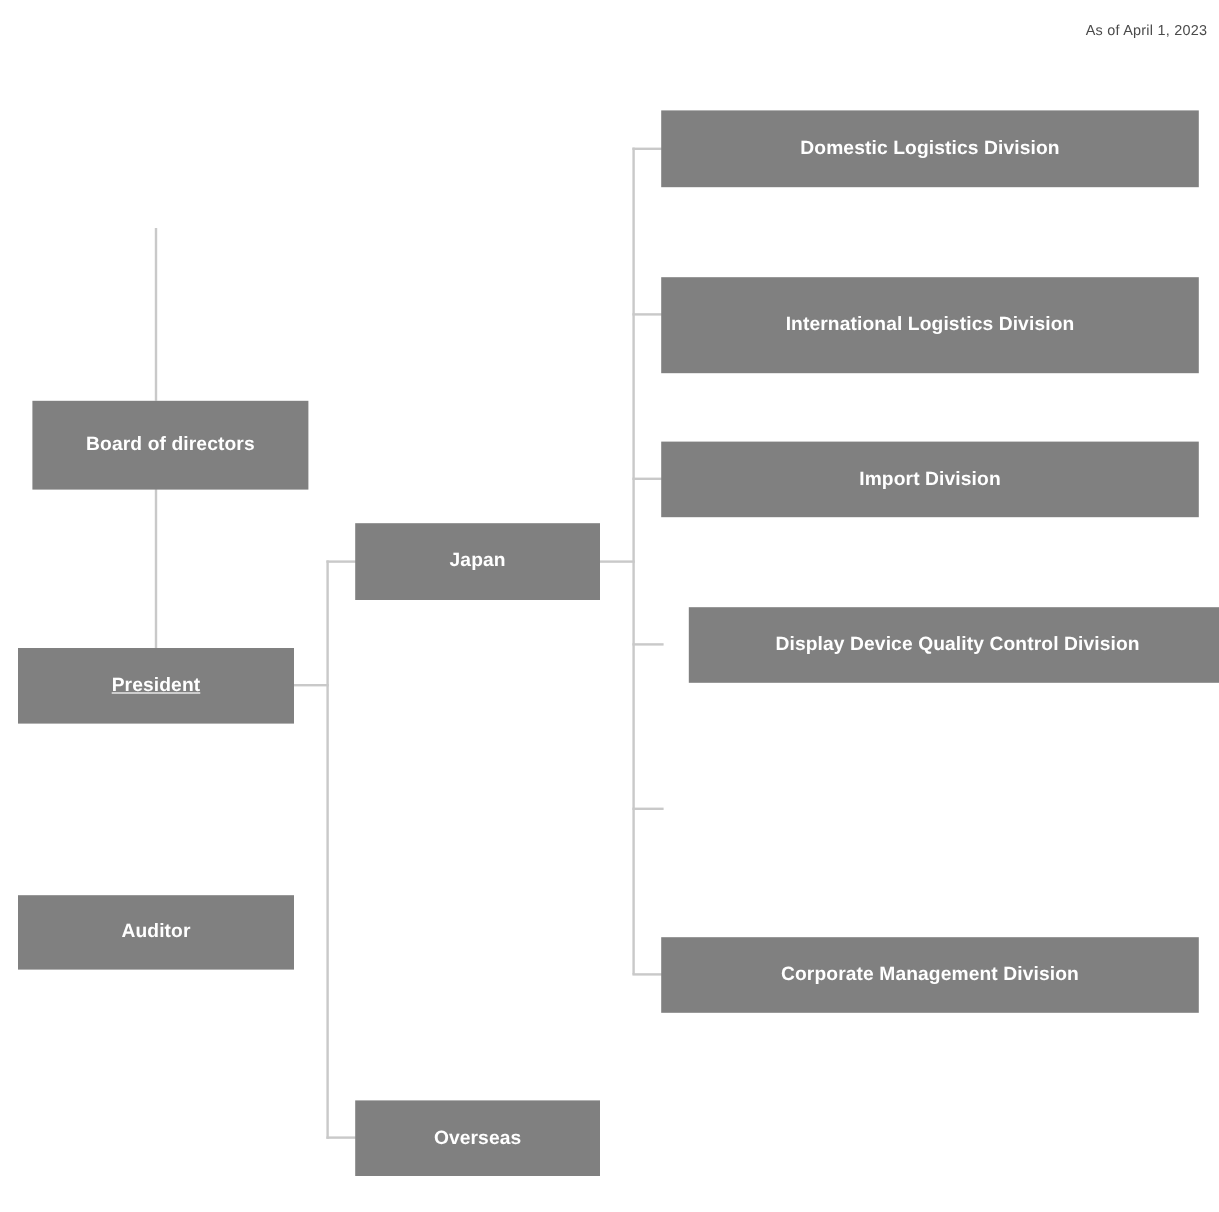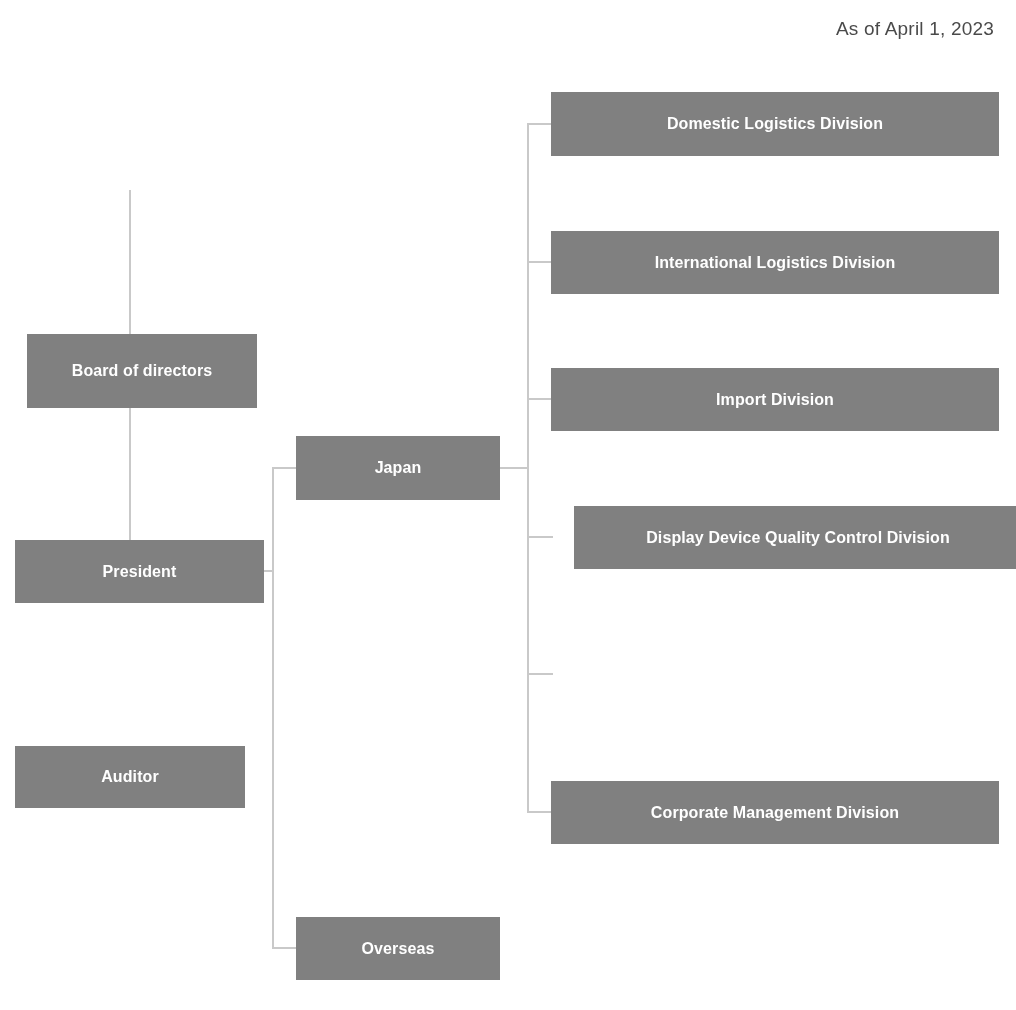--- a/index.html
+++ b/index.html
@@ -17,23 +17,23 @@
     position: relative;
     width: 1016px;
     height: 1010px;
     background: #ffffff;
     overflow: hidden;
   }
 
   
   .as-of-date {
     position: absolute;
-    right: 22px;
+    right: 10px;
     top: 18px;
-    font-size: 19px;
+    font-size: 12px;
     font-weight: 400;
     color: #4a4a4a;
     letter-spacing: 0.2px;
     white-space: nowrap;
   }
 
   
   .node {
     position: absolute;
     background: #808080;
@@ -83,31 +83,31 @@
   <div class="conn h" style="left:527px; top:123px; width:26px;"></div>
   <div class="conn h" style="left:527px; top:261px; width:26px;"></div>
   <div class="conn h" style="left:527px; top:398px; width:26px;"></div>
   <div class="conn h" style="left:527px; top:536px; width:26px;"></div>
   <div class="conn h" style="left:527px; top:673px; width:26px;"></div>
   <div class="conn h" style="left:527px; top:811px; width:26px;"></div>
 
 
   <div class="node" style="left:27px; top:334px; width:230px; height:74px;">Board of directors</div>
 
-  <div class="node" style="left:15px; top:540px; width:249px; height:63px;">President</div>
+  <div class="node" style="left:15px; top:540px; width:230px; height:63px;text-decoration:underline;">President</div>
 
   <div class="node" style="left:15px; top:746px; width:230px; height:62px;text-align:right;">Auditor</div>
 
   <div class="node" style="left:296px; top:436px; width:204px; height:64px;">Japan</div>
 
   <div class="node" style="left:296px; top:917px; width:204px; height:63px;">Overseas</div>
 
   <div class="node" style="left:551px; top:92px; width:448px; height:64px;">Domestic Logistics Division</div>
 
-  <div class="node" style="left:551px; top:231px; width:448px; height:63px;">International Logistics Division</div>
+  <div class="node" style="left:551px; top:231px; width:448px; height:80px;">International Logistics Division</div>
 
   <div class="node" style="left:551px; top:368px; width:448px; height:63px;text-align:center;">Import Division</div>
 
   <div class="node" style="left:574px; top:506px; width:448px; height:63px;">Display Device Quality Control Division</div>
 
 
   <div class="node" style="left:551px; top:781px; width:448px; height:63px;">Corporate Management Division</div>
 
 </div>
 

